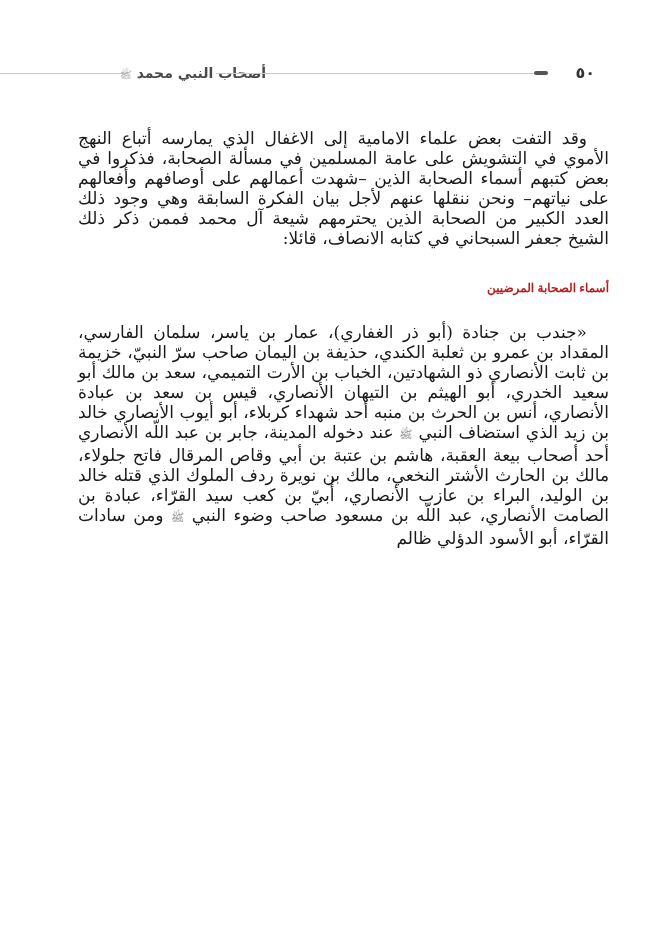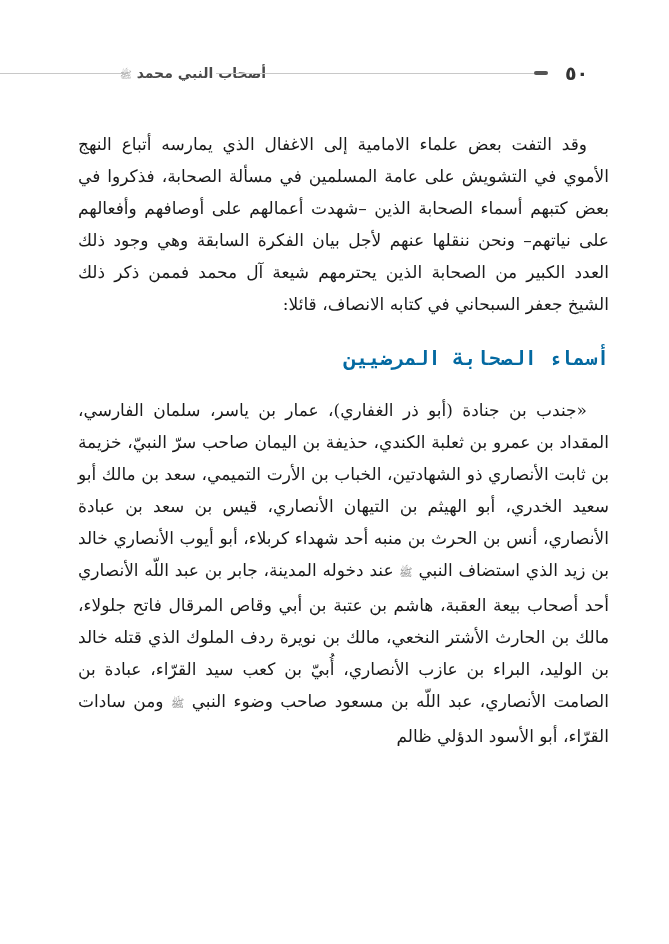--- a/index.html
+++ b/index.html
@@ -56,50 +56,50 @@
       font-size: 10px;
       color: #9a9a9a;
       font-weight: normal;
       margin-left: 3px;
     }
     .page-number {
       position: absolute;
       top: 0;
       left: 565px;
       width: 30px;
-      text-align: left;
+      text-align: right;
       font-family: "DejaVu Sans", "Liberation Sans", sans-serif;
-      font-size: 19px;
+      font-size: 16px;
       font-weight: bold;
       color: #333333;
       line-height: 22px;
     }
     .content {
       position: absolute;
       top: 128px;
       left: 78px;
       width: 531px;
       direction: rtl;
       text-align: justify;
       text-align-last: right;
     }
     .para {
       margin: 0;
       font-size: 17px;
-      line-height: 32px;
+      line-height: 20px;
       text-indent: 22px;
     }
     .para-1 { margin-bottom: 20px; }
     .section-heading {
       margin: 0 0 14px 0;
-      font-family: Liberation Mono, monospace;
-      font-size: 20px;
+      font-family: Liberation Sans, sans-serif;
+      font-size: 12px;
       font-weight: bold;
       line-height: 40px;
-      color: #0369a1;
+      color: #b91c1c;
     }
     .para-2 { margin-bottom: 17px; }
     .salawat {
       font-size: 11px;
       color: #777777;
     }
   </style>
 </head>
 <body>
 

